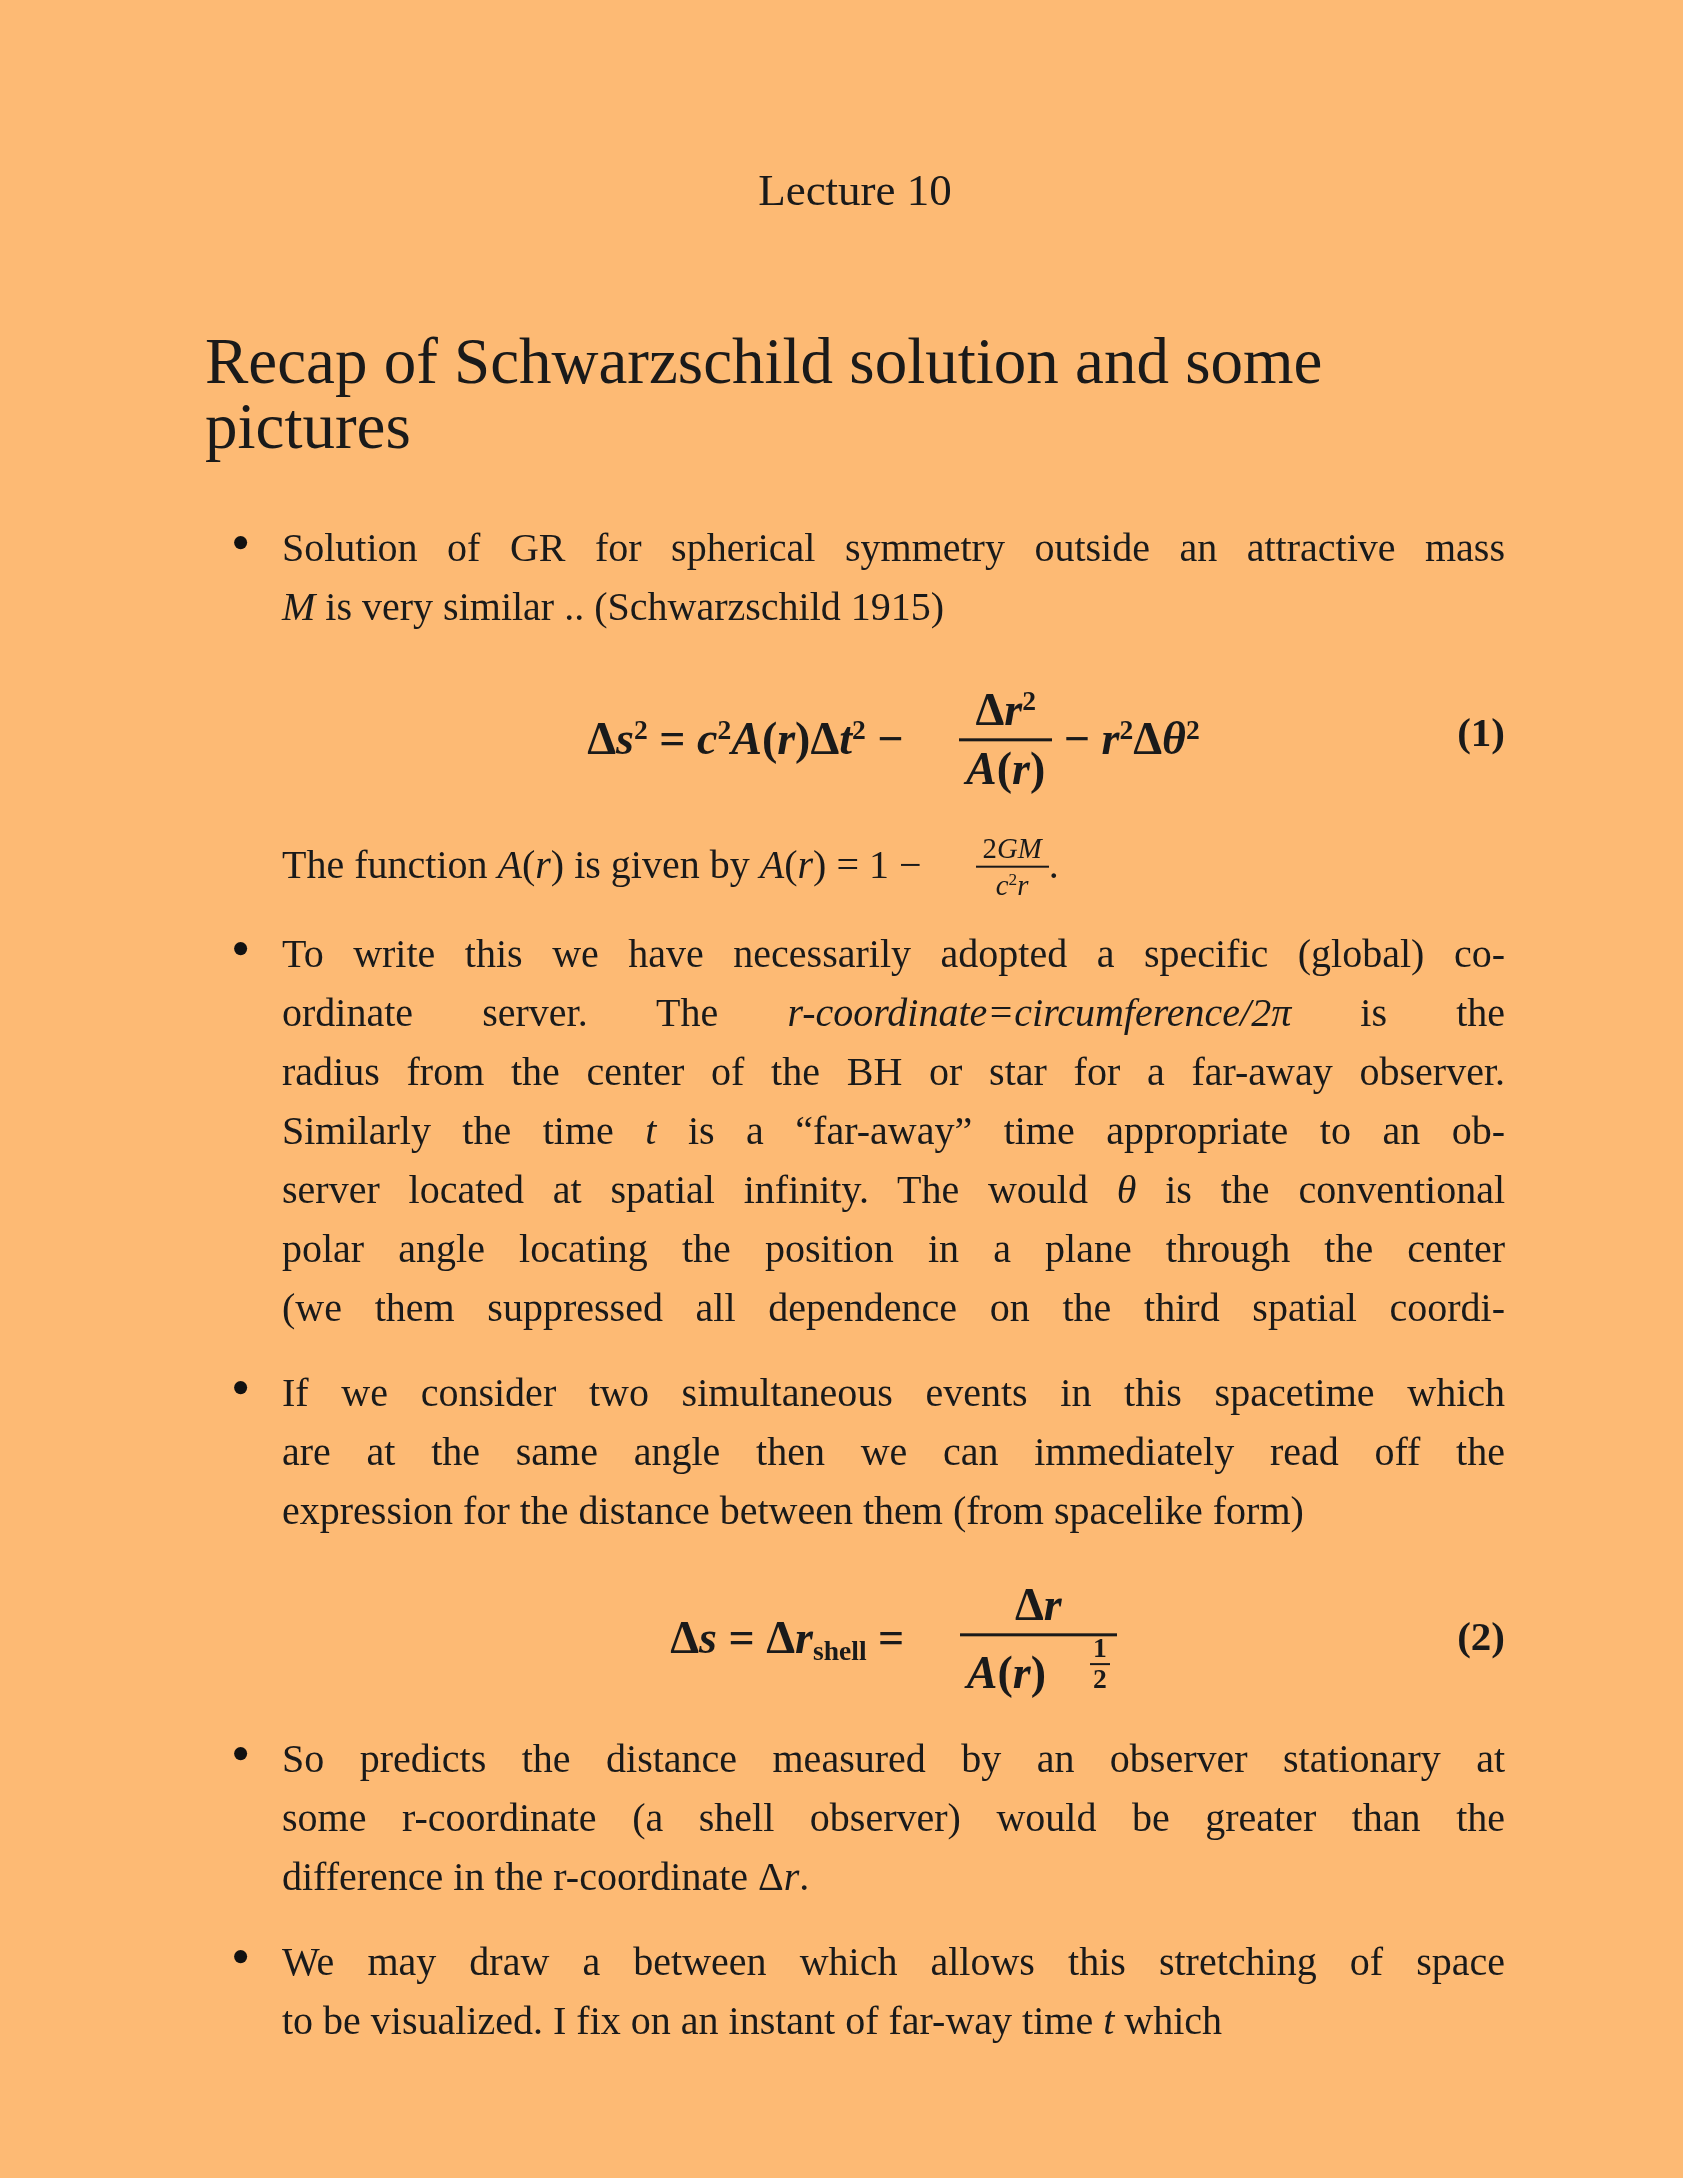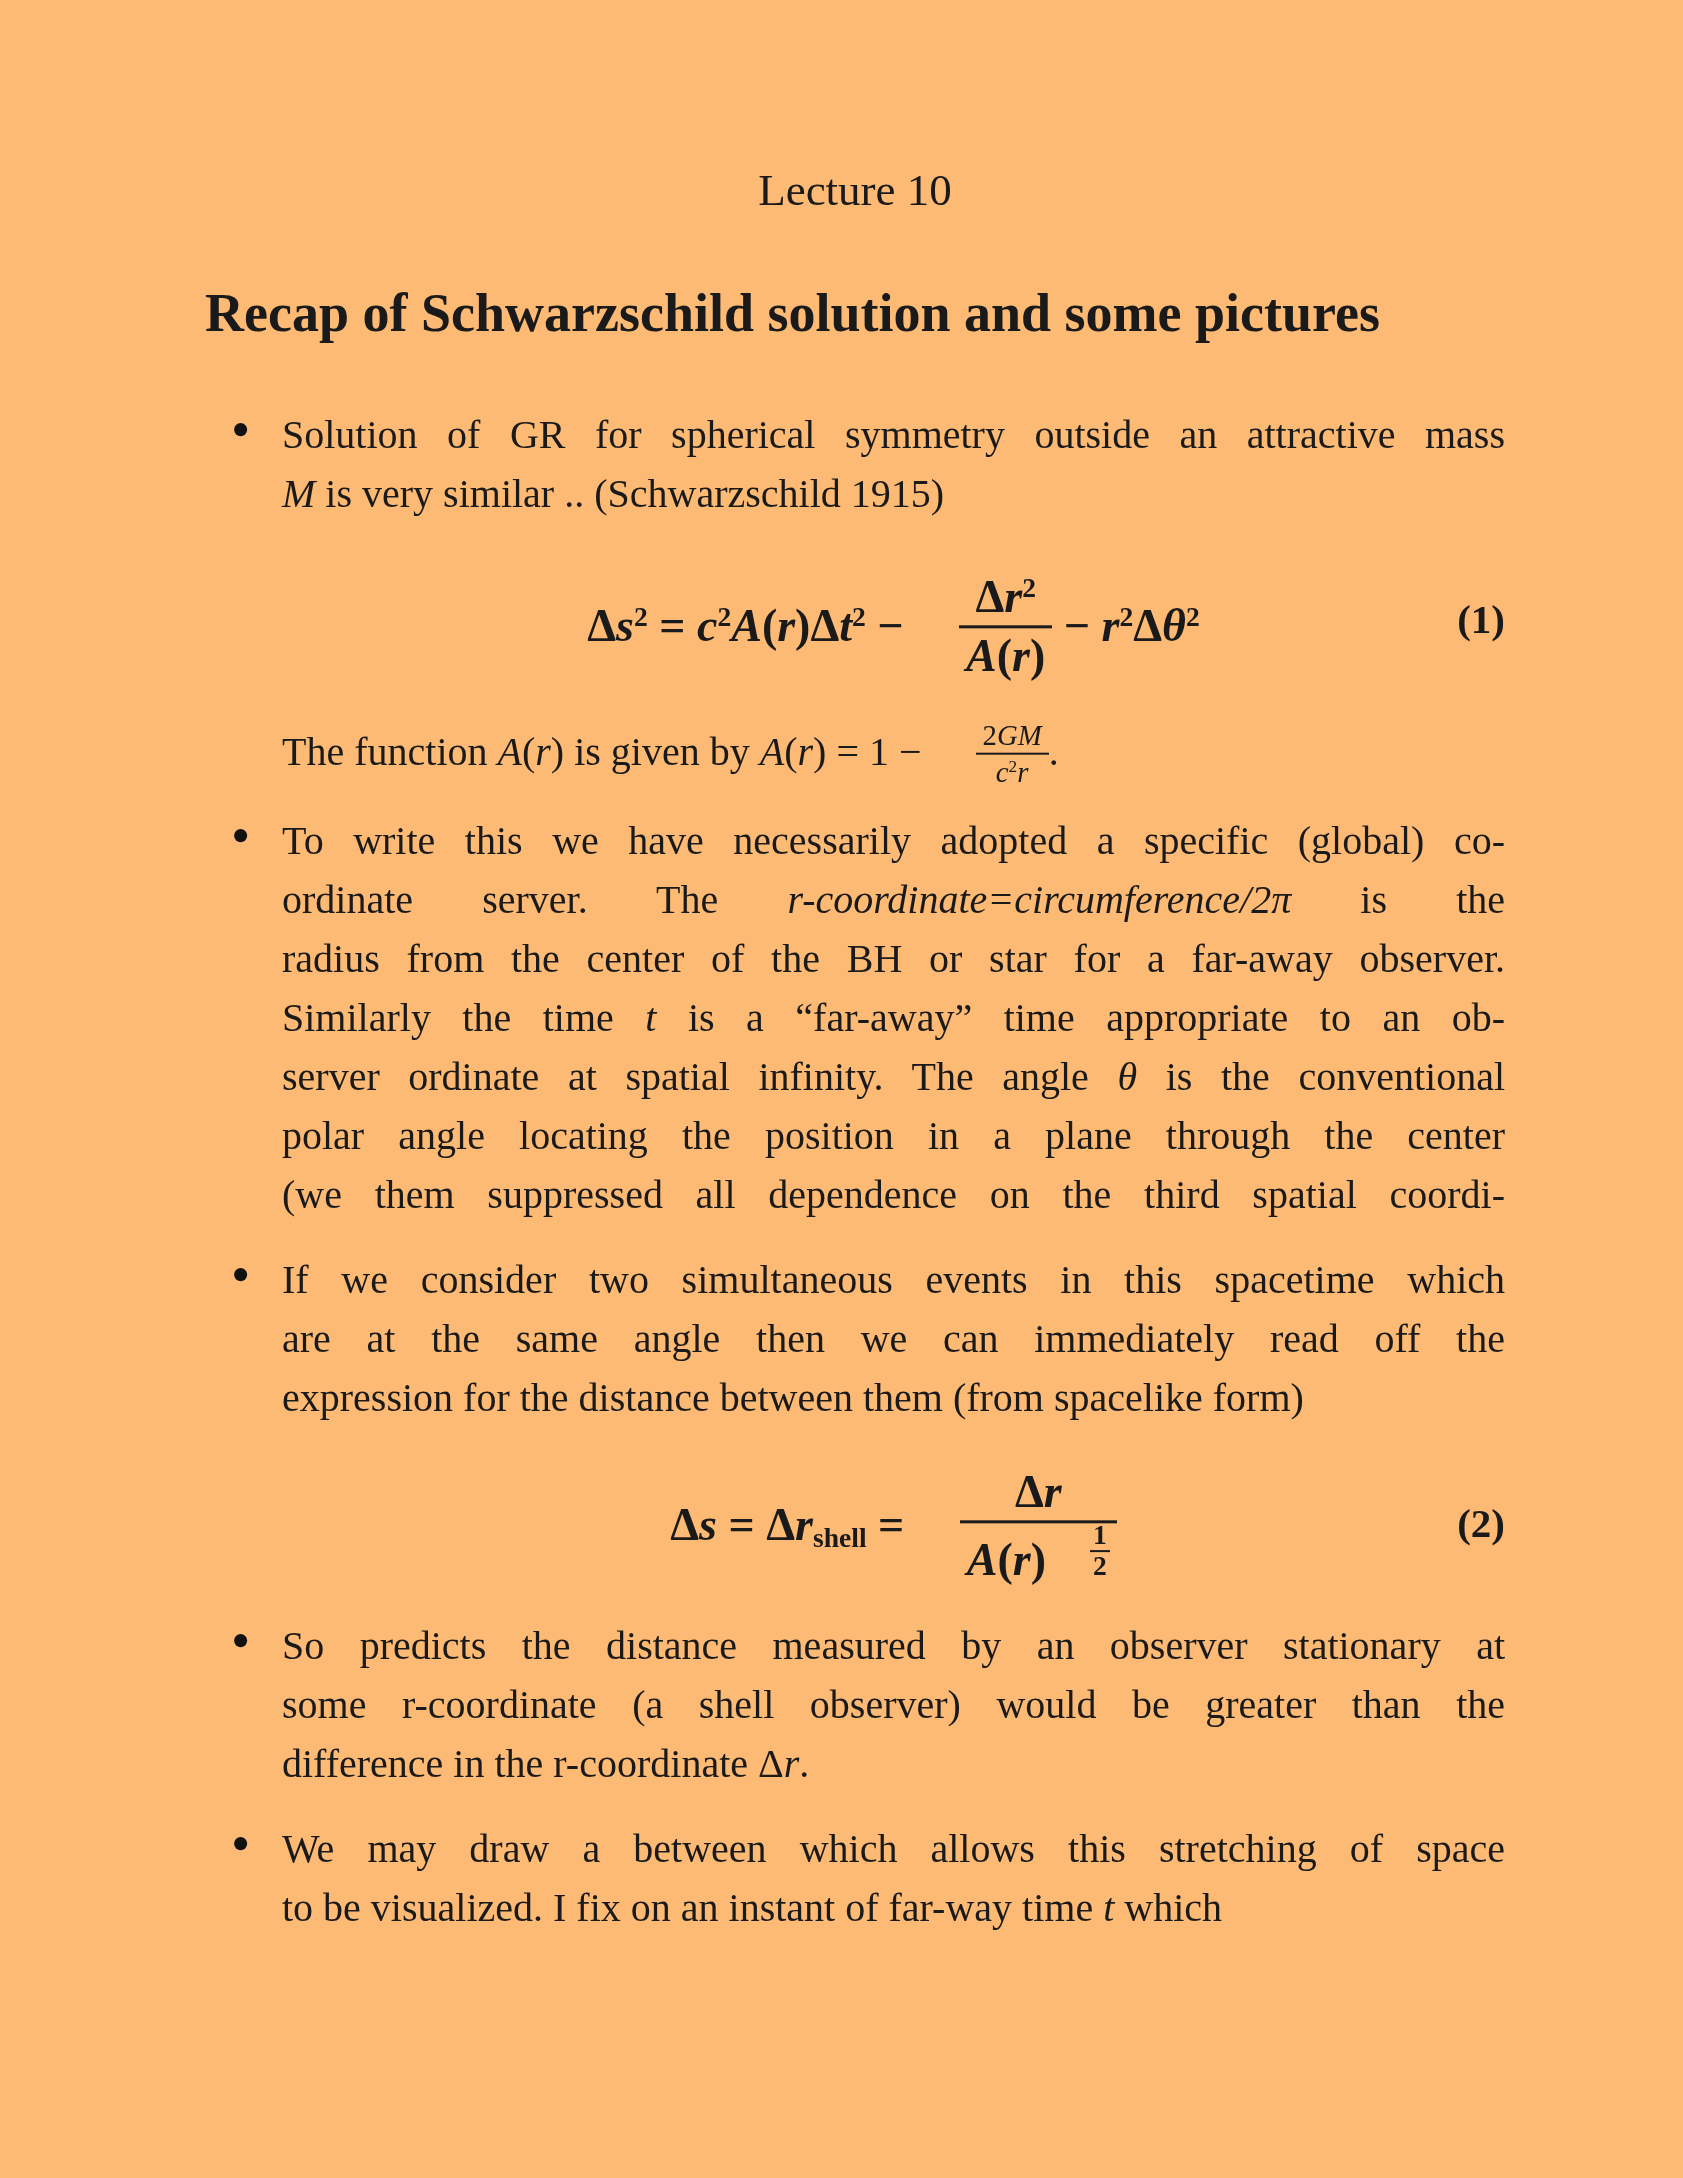--- a/index.html
+++ b/index.html
@@ -4,21 +4,21 @@
 <style>
   * { margin:0; padding:0; box-sizing:border-box; }
   html,body { background:#ffffff; }
   body {
     width:1683px; height:2178px; overflow:hidden;
     font-family:"Liberation Serif", serif;
     color:#1a1a1a;
   }
   .page { position:relative; width:1683px; height:2178px; padding:166px 178px 0 205px; background:#fdba74; }
   .lecture-title { text-align:center; font-size:45px; line-height:48px; }
-  .doc-heading { font-size:54px; line-height:65px; font-weight:bold; margin-top:67px; }
+  .doc-heading { font-size:65px; line-height:65px; font-weight:normal; margin-top:115px; }
   .content { margin-top:59px; }
 
   .tblock { position:relative; padding-left:77px; margin-bottom:26px; font-size:40px; line-height:59px; }
   .tblock.para { padding-top:8px; padding-bottom:6px; }
   .marker { position:absolute; left:26px; top:-5px; font-size:55px; line-height:59px; color:#111; }
 
   .line { height:59px; text-align:left; }
   .line.just { text-align:justify; text-align-last:justify; }
 
   .mi { font-style:italic; }
@@ -59,21 +59,21 @@
       </div>
       <div class="tblock para">
         <div class="line"><span class="mr">The function </span><span class="mi">A</span><span class="mr">(</span><span class="mi">r</span><span class="mr">) is given by </span><span class="mi">A</span><span class="mr">(</span><span class="mi">r</span><span class="mr">)&nbsp;=&nbsp;1&nbsp;−&nbsp;</span><span class="frac"><span class="num"><span class="mr">2</span><span class="mi">GM</span></span><span class="den"><span class="mi">c</span><span class="sup"><span class="mr">2</span></span><span class="mi">r</span></span></span><span class="mr">.</span></div>
       </div>
       <div class="tblock bullet">
         <span class="marker">•</span>
         <div class="line just"><span class="mr">To write this we have necessarily adopted a specific (global) co-</span></div>
         <div class="line just"><span class="mr">ordinate server.  The </span><span class="mi">r-coordinate=circumference/2π</span><span class="mr"> is the</span></div>
         <div class="line just"><span class="mr">radius from the center of the BH or star for a far-away observer.</span></div>
         <div class="line just"><span class="mr">Similarly the time </span><span class="mi">t</span><span class="mr"> is a “far-away” time appropriate to an ob-</span></div>
-        <div class="line just"><span class="mr">server ordinate at spatial infinity.  The angle </span><span class="mi">θ</span><span class="mr"> is the conventional</span></div>
+        <div class="line just"><span class="mr">server located at spatial infinity.  The would </span><span class="mi">θ</span><span class="mr"> is the conventional</span></div>
         <div class="line just"><span class="mr">polar angle locating the position in a plane through the center</span></div>
         <div class="line just"><span class="mr">(we them suppressed all dependence on the third spatial coordi-</span></div>
       </div>
       <div class="tblock bullet">
         <span class="marker">•</span>
         <div class="line just"><span class="mr">If we consider two simultaneous events in this spacetime which</span></div>
         <div class="line just"><span class="mr">are at the same angle then we can immediately read off the</span></div>
         <div class="line"><span class="mr">expression for the distance between them (from spacelike form)</span></div>
       </div>
       <div class="eq-row">

